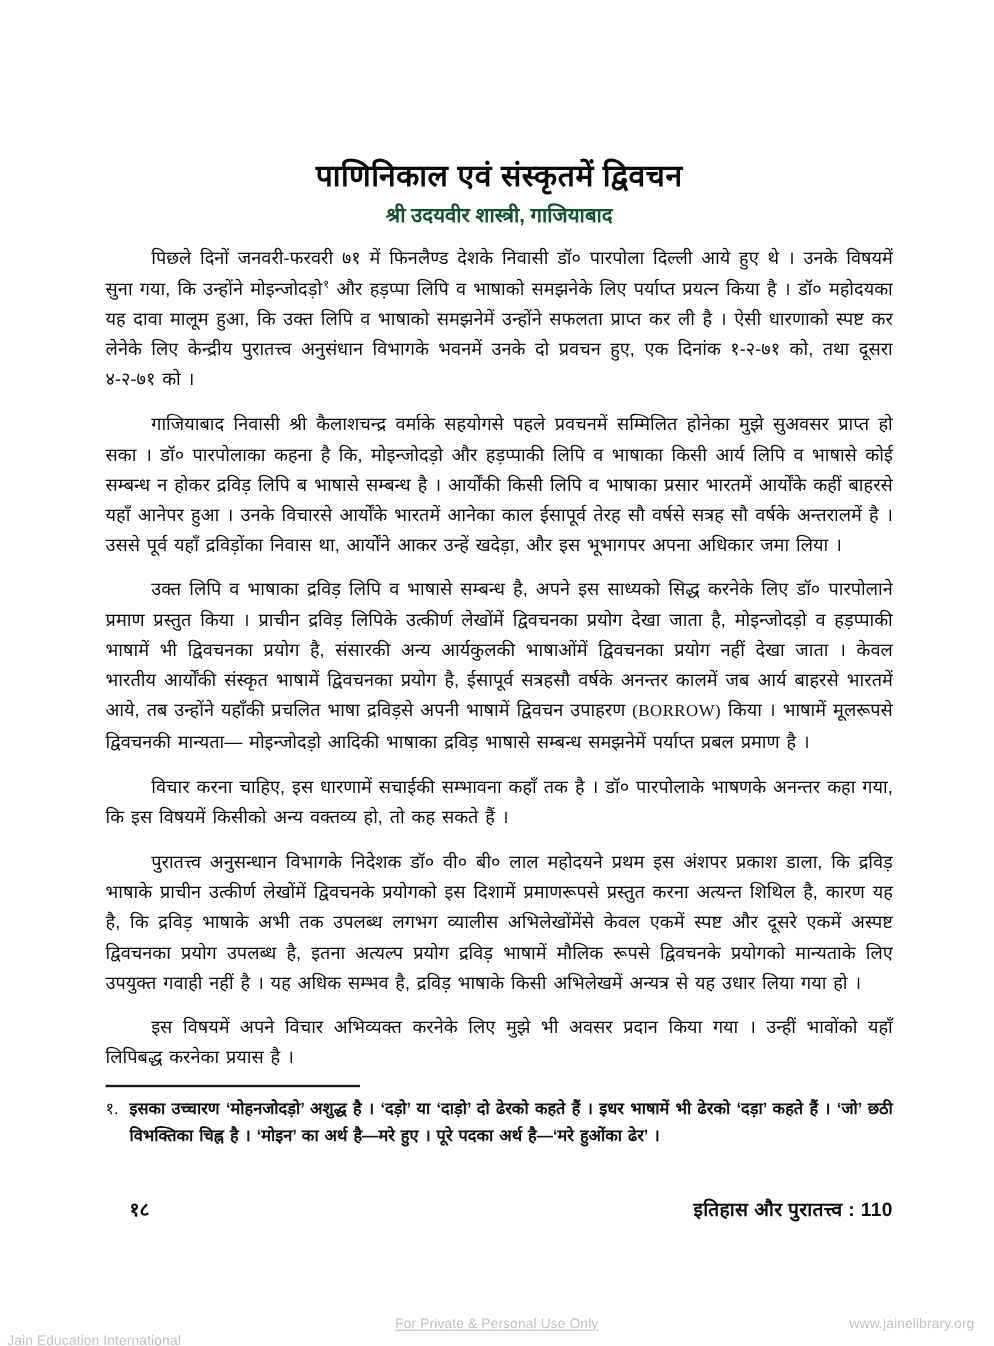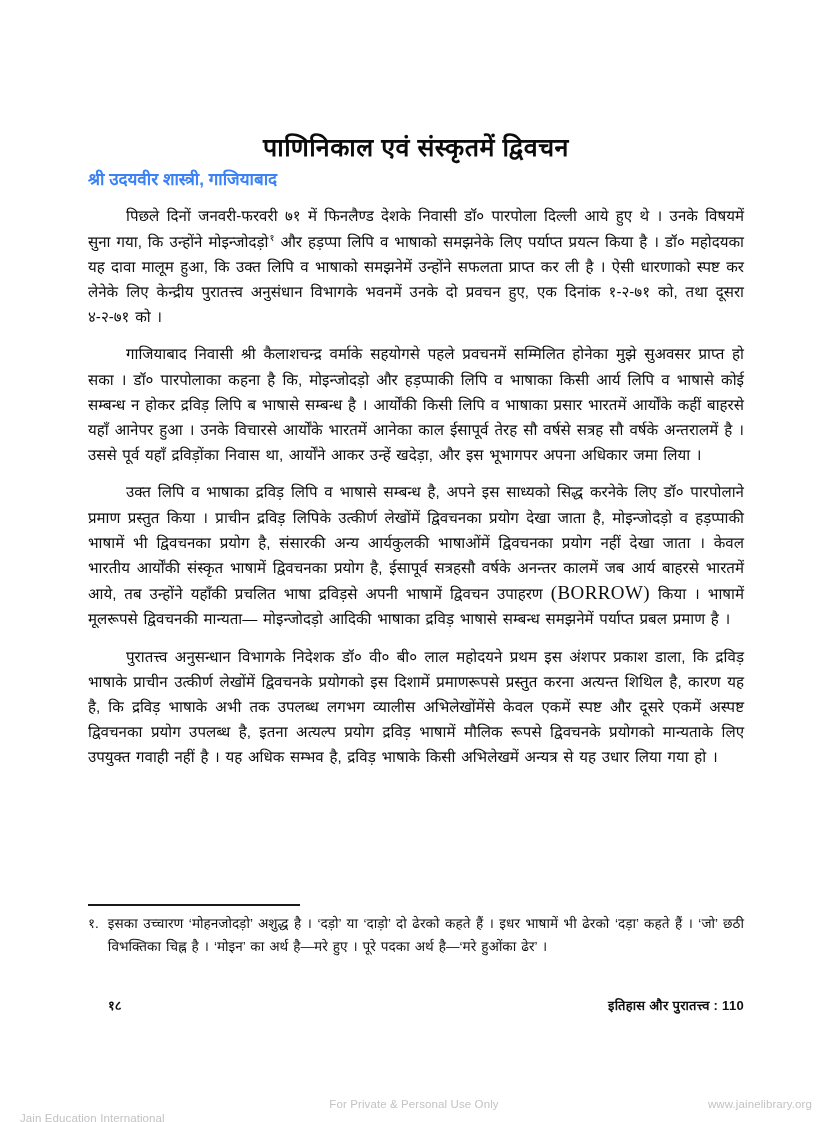--- a/index.html
+++ b/index.html
@@ -39,44 +39,45 @@
     font-family: "Liberation Sans", "DejaVu Sans", sans-serif;
     font-weight: 700;
     font-size: 25px;
     letter-spacing: 0.5px;
     line-height: 1.25;
     margin: 0 0 6px 0;
     color: #0b0b0b;
   }
 
   .doc-byline {
+    text-align: center;
     font-family: "Liberation Sans", "DejaVu Sans", sans-serif;
     font-weight: 700;
     font-size: 17px;
     line-height: 1.3;
     margin: 0 0 5px 0;
-    color: #3b82f6;
+    color: #14532d;
   }
 
   .body-text p {
     margin: 12px 0 1px 0;
     font-family: "Liberation Sans", "DejaVu Sans", sans-serif;
     font-size: 15.1px;
     line-height: 25.2px;
     text-align: justify;
     text-justify: inter-word;
     text-indent: 38px;
     word-spacing: 1.5px;
     color: #0d0d0d;
   }
   .body-text p:last-child { margin-bottom: 0; }
 
   .latin-term {
     font-family: "Liberation Serif", "DejaVu Serif", serif;
-    font-size: 19px;
+    font-size: 14px;
     letter-spacing: 0.4px;
   }
 
   sup.fn-marker {
     font-size: 9.5px;
     vertical-align: super;
     line-height: 0;
     padding-left: 1px;
   }
 
@@ -103,34 +104,35 @@
     word-spacing: 1.2px;
   }
   .footnote-num {
     flex: 0 0 auto;
     padding-right: 9px;
   }
   .footnote-text {
     flex: 1 1 auto;
     text-align: justify;
     text-justify: inter-word;
+    font-weight: bold;
   }
 
   
   .page-footer {
     position: absolute;
     left: 88px;
     top: 996px;
     width: 656px;
     display: flex;
     justify-content: space-between;
     align-items: baseline;
     font-family: "Liberation Sans", "DejaVu Sans", sans-serif;
     font-weight: 700;
-    font-size: 13px;
+    font-size: 16px;
     color: #101010;
   }
   .page-footer .folio-left { padding-left: 20px; }
   .page-footer .folio-right { letter-spacing: 0.3px; }
 
   
   .watermark-bar {
     position: absolute;
     left: 0;
     top: 1085px;
@@ -138,27 +140,28 @@
     height: 37px;
     display: flex;
     align-items: center;
     font-family: "Liberation Sans", "DejaVu Sans", sans-serif;
     font-size: 11.5px;
     color: #c3c3c5;
     letter-spacing: 0.1px;
   }
   .watermark-bar .wm-left {
     position: absolute;
-    left: 20px;
+    left: 6px;
     margin-top: 28px;
   }
   .watermark-bar .wm-center {
     position: absolute;
     left: 50%;
     transform: translateX(-50%);
+    text-decoration: underline;
   }
   .watermark-bar .wm-right {
     position: absolute;
     right: 16px;
   }
 </style>
 </head>
 <body>
 
 <div class="page">
@@ -170,23 +173,25 @@
     <div class="doc-byline">श्री उदयवीर शास्त्री, गाजियाबाद</div>
 
     <div class="body-text">
 
       <p><span>पिछले दिनों जनवरी-फरवरी ७१ में फिनलैण्ड देशके निवासी डॉ० पारपोला दिल्ली आये हुए थे । उनके विषयमें सुना गया, कि उन्होंने मोइन्जोदड़ो</span><sup class="fn-marker">१</sup><span> और हड़प्पा लिपि व भाषाको समझनेके लिए पर्याप्त प्रयत्न किया है । डॉ० महोदयका यह दावा मालूम हुआ, कि उक्त लिपि व भाषाको समझनेमें उन्होंने सफलता प्राप्त कर ली है । ऐसी धारणाको स्पष्ट कर लेनेके लिए केन्द्रीय पुरातत्त्व अनुसंधान विभागके भवनमें उनके दो प्रवचन हुए, एक दिनांक १-२-७१ को, तथा दूसरा ४-२-७१ को ।</span></p>
 
       <p>गाजियाबाद निवासी श्री कैलाशचन्द्र वर्माके सहयोगसे पहले प्रवचनमें सम्मिलित होनेका मुझे सुअवसर प्राप्त हो सका । डॉ० पारपोलाका कहना है कि, मोइन्जोदड़ो और हड़प्पाकी लिपि व भाषाका किसी आर्य लिपि व भाषासे कोई सम्बन्ध न होकर द्रविड़ लिपि ब भाषासे सम्बन्ध है । आर्योंकी किसी लिपि व भाषाका प्रसार भारतमें आर्योंके कहीं बाहरसे यहाँ आनेपर हुआ । उनके विचारसे आर्योंके भारतमें आनेका काल ईसापूर्व तेरह सौ वर्षसे सत्रह सौ वर्षके अन्तरालमें है । उससे पूर्व यहाँ द्रविड़ोंका निवास था, आर्योंने आकर उन्हें खदेड़ा, और इस भूभागपर अपना अधिकार जमा लिया ।</p>
 
       <p><span>उक्त लिपि व भाषाका द्रविड़ लिपि व भाषासे सम्बन्ध है, अपने इस साध्यको सिद्ध करनेके लिए डॉ० पारपोलाने प्रमाण प्रस्तुत किया । प्राचीन द्रविड़ लिपिके उत्कीर्ण लेखोंमें द्विवचनका प्रयोग देखा जाता है, मोइन्जोदड़ो व हड़प्पाकी भाषामें भी द्विवचनका प्रयोग है, संसारकी अन्य आर्यकुलकी भाषाओंमें द्विवचनका प्रयोग नहीं देखा जाता । केवल भारतीय आर्योंकी संस्कृत भाषामें द्विवचनका प्रयोग है, ईसापूर्व सत्रहसौ वर्षके अनन्तर कालमें जब आर्य बाहरसे भारतमें आये, तब उन्होंने यहाँकी प्रचलित भाषा द्रविड़से अपनी भाषामें द्विवचन उपाहरण </span><span class="latin-term">(BORROW)</span><span> किया । भाषामें मूलरूपसे द्विवचनकी मान्यता— मोइन्जोदड़ो आदिकी भाषाका द्रविड़ भाषासे सम्बन्ध समझनेमें पर्याप्त प्रबल प्रमाण है ।</span></p>
 
+      <p>विचार करना चाहिए, इस धारणामें सचाईकी सम्भावना कहाँ तक है । डॉ० पारपोलाके भाषणके अनन्तर कहा गया, कि इस विषयमें किसीको अन्य वक्तव्य हो, तो कह सकते हैं ।</p>
 
       <p>पुरातत्त्व अनुसन्धान विभागके निदेशक डॉ० वी० बी० लाल महोदयने प्रथम इस अंशपर प्रकाश डाला, कि द्रविड़ भाषाके प्राचीन उत्कीर्ण लेखोंमें द्विवचनके प्रयोगको इस दिशामें प्रमाणरूपसे प्रस्तुत करना अत्यन्त शिथिल है, कारण यह है, कि द्रविड़ भाषाके अभी तक उपलब्ध लगभग व्यालीस अभिलेखोंमेंसे केवल एकमें स्पष्ट और दूसरे एकमें अस्पष्ट द्विवचनका प्रयोग उपलब्ध है, इतना अत्यल्प प्रयोग द्रविड़ भाषामें मौलिक रूपसे द्विवचनके प्रयोगको मान्यताके लिए उपयुक्त गवाही नहीं है । यह अधिक सम्भव है, द्रविड़ भाषाके किसी अभिलेखमें अन्यत्र से यह उधार लिया गया हो ।</p>
 
+      <p>इस विषयमें अपने विचार अभिव्यक्त करनेके लिए मुझे भी अवसर प्रदान किया गया । उन्हीं भावोंको यहाँ लिपिबद्ध करनेका प्रयास है ।</p>
 
     </div>
   </div>
 
   <div class="footnote-block">
     <div class="footnote-rule"></div>
     <div class="footnote-body">
       <span class="footnote-num">१.</span>
       <span class="footnote-text">इसका उच्चारण ‘मोहनजोदड़ो’ अशुद्ध है । ‘दड़ो’ या ‘दाड़ो’ दो ढेरको कहते हैं । इधर भाषामें भी ढेरको ‘दड़ा’ कहते हैं । ‘जो’ छठी विभक्तिका चिह्न है । ‘मोइन’ का अर्थ है—मरे हुए । पूरे पदका अर्थ है—‘मरे हुओंका ढेर’ ।</span>
     </div>

